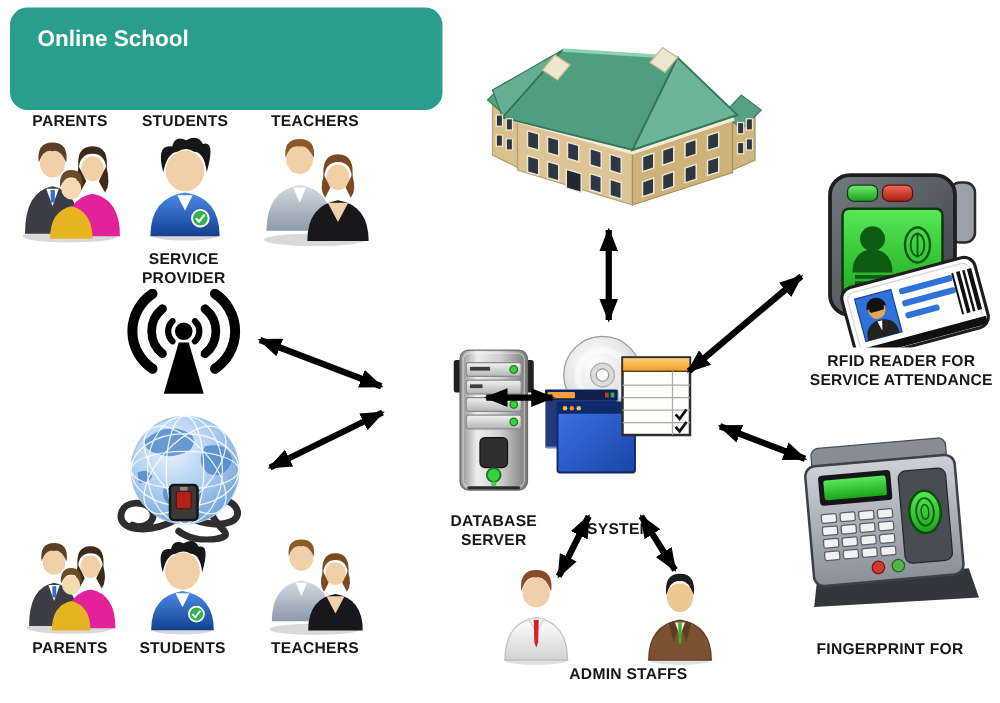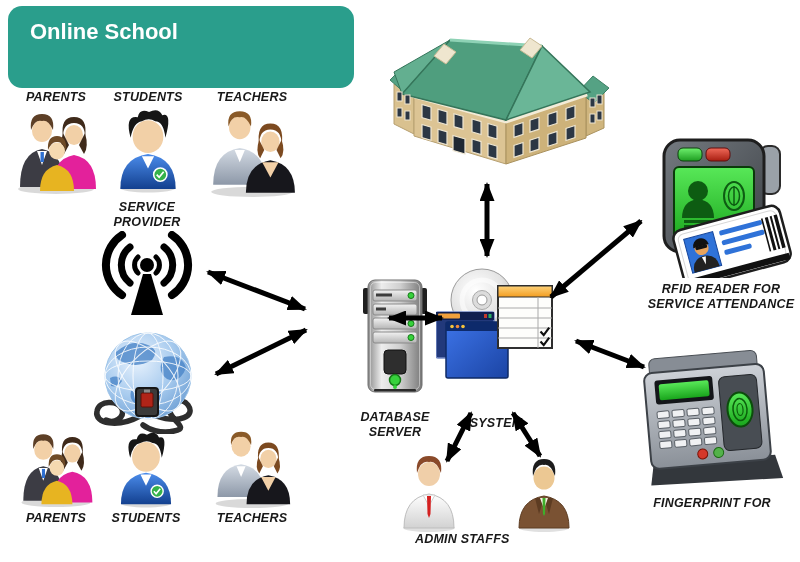--- a/index.html
+++ b/index.html
@@ -3,26 +3,26 @@
 <meta charset="utf-8">
 <style>
   html,body{margin:0;padding:0;background:#fff;}
   #canvas{
     position:relative;width:800px;height:562px;background:#ffffff;overflow:hidden;
     font-family:"Liberation Sans",sans-serif;
   }
   .node{position:absolute;display:flex;flex-direction:column;align-items:center;}
   .lbl{
     font-weight:bold;font-size:12.5px;line-height:15px;color:#181818;
-    text-align:left;white-space:nowrap;letter-spacing:.2px;font-style:italic;
+    text-align:right;white-space:nowrap;letter-spacing:.2px;
   }
   #banner{
     position:absolute;left:8px;top:6px;width:346px;height:82px;
     background:#2a9e8c;border-radius:14px;box-sizing:border-box;
-    padding:9px 0 0 22px;color:#fff;font-weight:bold;font-size:22px;line-height:33px;
+    padding:9px 0 0 22px;color:#fff;font-weight:bold;font-size:18px;line-height:33px;
   }
   #arrow-layer{position:absolute;left:0;top:0;z-index:6;pointer-events:none;}
   .node{z-index:3;}
   svg{display:block;}
 </style>
 </head>
 <body>
 
 <div id="canvas">
 
@@ -413,21 +413,21 @@
             <rect x="67" y="89" width="12" height="7" rx="1.5"></rect>
         </g>
         <rect x="86" y="30" width="38" height="74" rx="6" fill="#484d53" stroke="#24272b"></rect>
         <ellipse cx="105" cy="64" rx="12.5" ry="17" fill="url(#grnScr)" stroke="#0b4d0b" stroke-width="2"></ellipse>
         <ellipse cx="105" cy="64" rx="7" ry="11" fill="none" stroke="#0b5e0b" stroke-width="1.5"></ellipse>
         <ellipse cx="105" cy="64" rx="3" ry="6" fill="none" stroke="#0b5e0b" stroke-width="1.2"></ellipse>
         <circle cx="64" cy="105" r="5" fill="#d5382a" stroke="#7a1408"></circle>
         <circle cx="80" cy="105" r="5" fill="#53b24a" stroke="#1c6a14"></circle>
       </g>
     </svg>
-    <div class="lbl" style="margin-top:0">FINGERPRINT FOR</div>
+    <div class="lbl" style="margin-top:16px">FINGERPRINT FOR</div>
   </div>
 
   <div class="node" style="left:398px;top:450px;width:62px;">
     <svg width="62" height="82" viewBox="0 0 62 82">
       <ellipse cx="31" cy="78" rx="26" ry="4" fill="rgba(0,0,0,0.12)"></ellipse>
       <path d="M6,78 Q6,48 31,44 Q56,48 56,78 Z" fill="url(#shirtGrad)" stroke="#bdbdbd"></path>
       <polygon points="25,45 37,45 31,56" fill="#ffffff" stroke="#cfcfcf"></polygon>
       <polygon points="29,46 33,46 32.5,64 31,68 29.5,64" fill="#d42020"></polygon>
       <ellipse cx="31" cy="24" rx="11" ry="12" fill="#f0cfa9"></ellipse>
       <path d="M19,23 Q17,6 31,6 Q45,6 43,23 Q38,10 31,12 Q23,10 19,23 Z" fill="#8a4a2a"></path>

